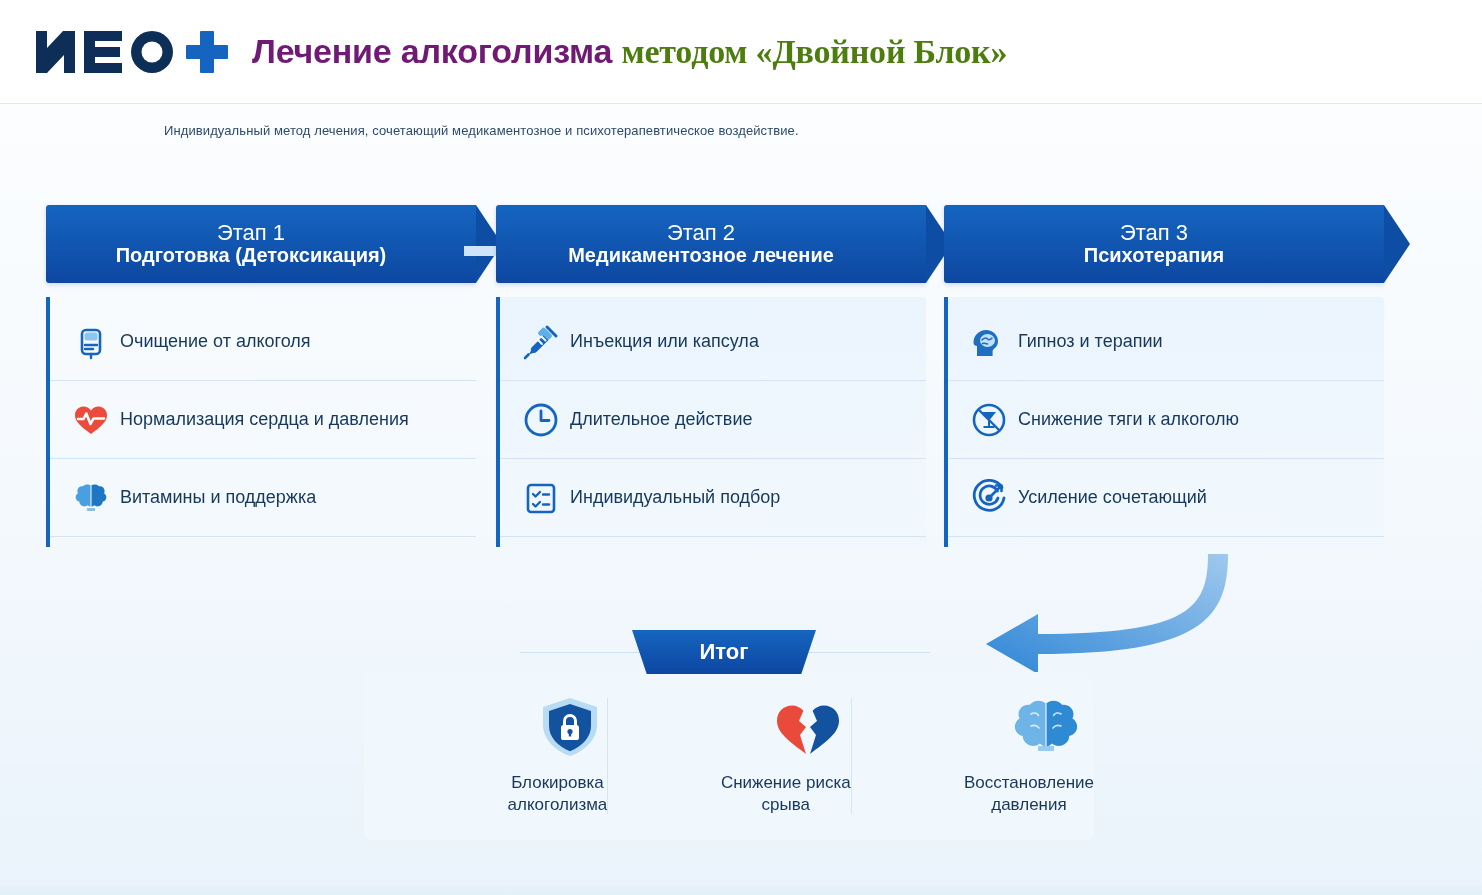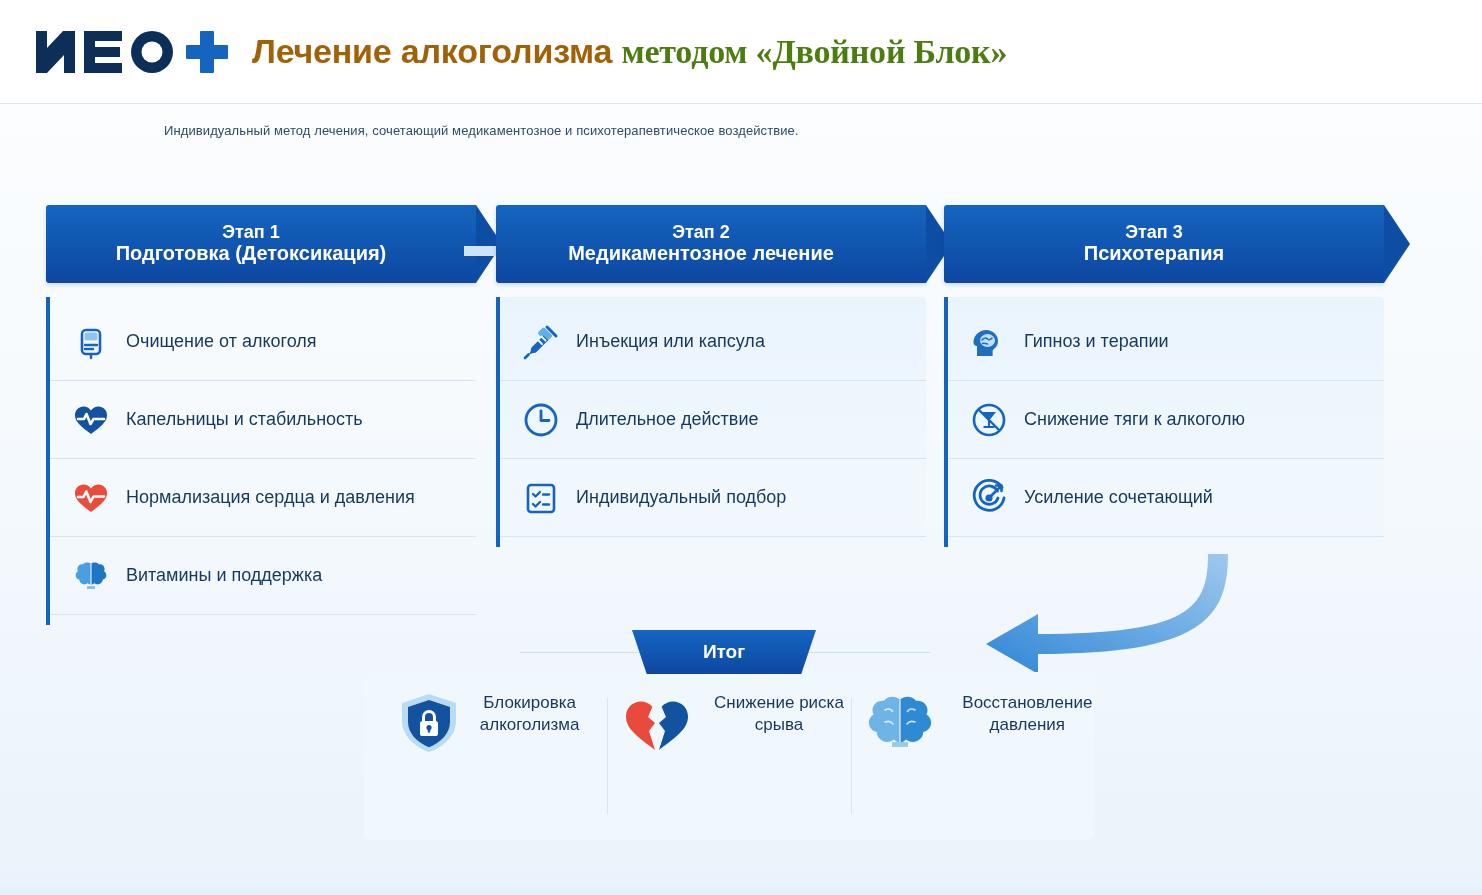--- a/index.html
+++ b/index.html
@@ -41,21 +41,21 @@
     height: 56px;
     margin-right: 22px;
   }
   .logo svg { display: block; }
   .title {
     font-size: 34px;
     font-weight: bold;
     letter-spacing: -0.2px;
     white-space: nowrap;
   }
-  .title .dark { color: #a16207; }
+  .title .dark { color: #701a75; }
   .title .blue { color: #4d7c0f; font-family: Liberation Serif, serif; }
   .subtitle {
     position: absolute;
     left: 164px;
     top: 123px;
     font-size: 13px;
     color: #2f4a6b;
     letter-spacing: 0.1px;
   }
   
@@ -93,22 +93,22 @@
     content: "";
     position: absolute;
     right: -26px;
     top: 0;
     width: 0; height: 0;
     border-top: 39px solid transparent;
     border-bottom: 39px solid transparent;
     border-left: 26px solid #0e4da4;
   }
   .stage-num {
-    font-size: 18px;
-    font-weight: bold;
+    font-size: 22px;
+    font-weight: normal;
     line-height: 1.08;
     text-align: right;
   }
   .stage-name {
     font-size: 20px;
     font-weight: bold;
     line-height: 1.15;
     white-space: nowrap;
   }
   .stage-body {
@@ -119,21 +119,21 @@
     border-radius: 0 4px 4px 0;
     box-sizing: border-box;
   }
   .stage.s1 .stage-body {
     background: transparent;
     border-left: 4px solid #1565c0;
   }
   .item {
     display: flex;
     align-items: center;
-    gap: 14px;
+    gap: 8px;
     height: 78px;
     padding: 0 16px 0 20px;
     border-bottom: 1px solid #d5e4f2;
     box-sizing: border-box;
   }
   .item:last-child { border-bottom: 1px solid #d5e4f2; }
   .item .ico {
     width: 42px;
     height: 42px;
     flex: 0 0 42px;
@@ -166,21 +166,21 @@
   }
   
   .result-tab {
     position: absolute;
     left: 632px;
     top: 630px;
     width: 184px;
     height: 44px;
     background: linear-gradient(180deg, #1565c0 0%, #0d47a1 100%);
     color: #fff;
-    font-size: 19px;
+    font-size: 22px;
     font-weight: bold;
     display: flex;
     align-items: center;
     justify-content: center;
     clip-path: polygon(0 0, 100% 0, 92% 100%, 8% 100%);
     z-index: 3;
   }
   .result-line {
     position: absolute;
     left: 520px;
@@ -197,22 +197,22 @@
     height: 168px;
     background: #f0f7fd;
     border-radius: 6px;
     display: flex;
     align-items: center;
     z-index: 2;
   }
   .result-item {
     flex: 1 1 0;
     display: flex;
-    flex-direction: row;
-    align-items: flex-start;
+    flex-direction: column;
+    align-items: flex-end;
     justify-content: center;
     gap: 14px;
     position: relative;
     height: 128px;
   }
   .result-item + .result-item::before {
     content: "";
     position: absolute;
     left: 0;
     top: 6px;
@@ -282,29 +282,20 @@
             <svg width="36" height="36" viewBox="0 0 36 36">
               <rect x="9" y="6" width="18" height="24" rx="4" fill="none" stroke="#1565c0" stroke-width="2.6"></rect>
               <rect x="11.5" y="8.5" width="13" height="8" rx="2.5" fill="#8ec4ee"></rect>
               <path d="M12 21h12M12 25h8" stroke="#1565c0" stroke-width="2.4" stroke-linecap="round"></path>
               <path d="M18 30v4" stroke="#1565c0" stroke-width="2.4" stroke-linecap="round"></path>
             </svg>
           </span>
           <span class="txt">Очищение от алкоголя</span>
         </div>
 
-        <div class="item">
-          <span class="ico">
-            <svg width="38" height="34" viewBox="0 0 38 34">
-              <path d="M19 31C9 23.5 3 18.8 3 12.2 3 7.4 6.8 3.6 11.5 3.6c2.9 0 5.7 1.5 7.5 3.9 1.8-2.4 4.6-3.9 7.5-3.9C31.2 3.6 35 7.4 35 12.2 35 18.8 29 23.5 19 31z" fill="#13529f"></path>
-              <path d="M6 16h6l2.5-5 4 10 3-5H32" fill="none" stroke="#ffffff" stroke-width="2.6" stroke-linecap="round" stroke-linejoin="round"></path>
-            </svg>
-          </span>
-          <span class="txt">Капельницы и стабильность</span>
-        </div>
 
         <div class="item">
           <span class="ico">
             <svg width="38" height="34" viewBox="0 0 38 34">
               <path d="M19 31C9 23.5 3 18.8 3 12.2 3 7.4 6.8 3.6 11.5 3.6c2.9 0 5.7 1.5 7.5 3.9 1.8-2.4 4.6-3.9 7.5-3.9C31.2 3.6 35 7.4 35 12.2 35 18.8 29 23.5 19 31z" fill="#ec4b3c"></path>
               <path d="M6 16h5.5l2.8-5.5L18.5 21l3-5.5H32" fill="none" stroke="#ffffff" stroke-width="2.6" stroke-linecap="round" stroke-linejoin="round"></path>
             </svg>
           </span>
           <span class="txt">Нормализация сердца и давления</span>
         </div>

